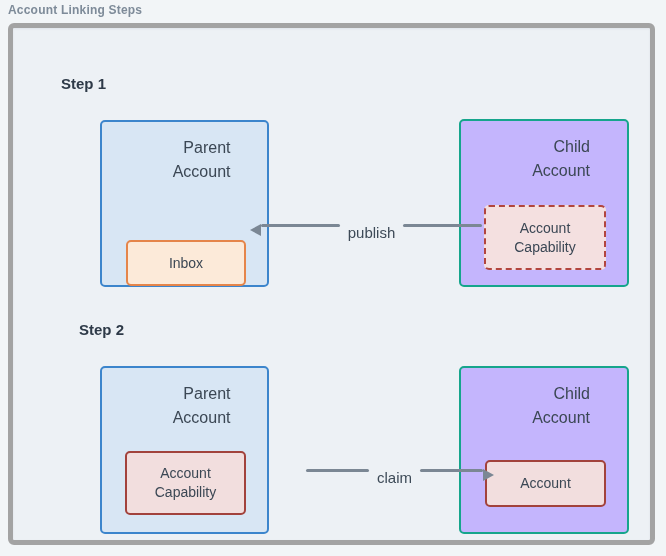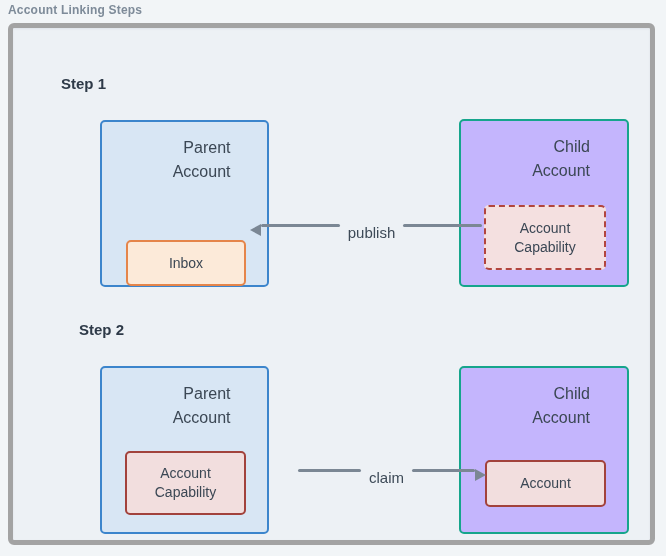--- a/index.html
+++ b/index.html
@@ -69,21 +69,21 @@
   .ib-cap-dash { left: 23px; top: 84px; width: 122px; height: 65px; }
   .ib-cap      { left: 23px; top: 83px; width: 121px; height: 64px; }
   .ib-account  { left: 24px; top: 92px; width: 121px; height: 47px; }
 
   .arrow {
     position: absolute;
     display: flex; align-items: flex-start;
     height: 24px;
   }
   .arrow.a1 { left: 237px; top: 196px; width: 232px; }
-  .arrow.a2 { left: 237px; top: 441px; width: 236px; padding-left: 48px; }
+  .arrow.a2 { left: 245px; top: 441px; width: 236px; padding-left: 48px; }
   .arrow .seg {
     flex: 1; height: 3px; background: #7b8794; border-radius: 2px;
   }
   .arrow .arrow-label {
     margin: 0 8px;
     font-size: 15px; color: #3d4a57; white-space: nowrap;
   }
   .arrow .head { width: 0; height: 0; }
   .arrow .head.left {
     border-top: 6px solid transparent;

